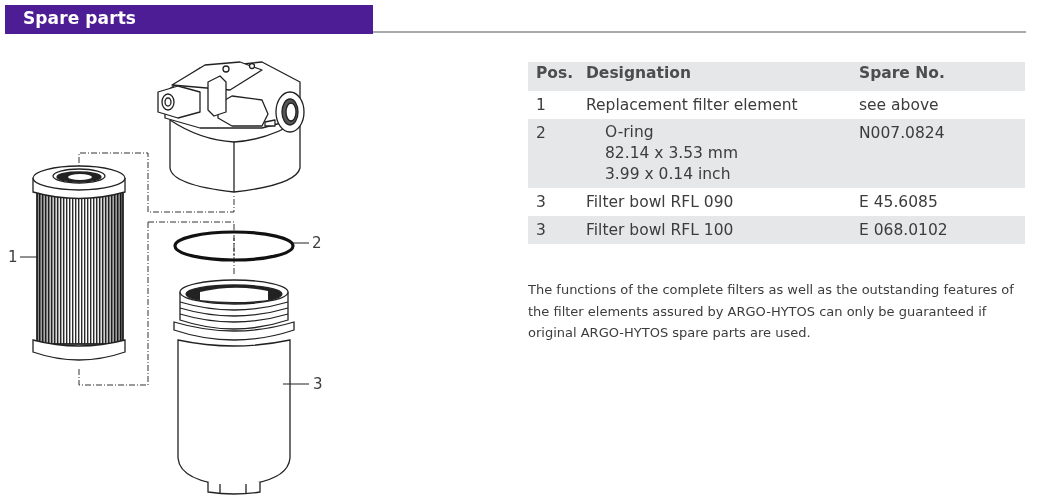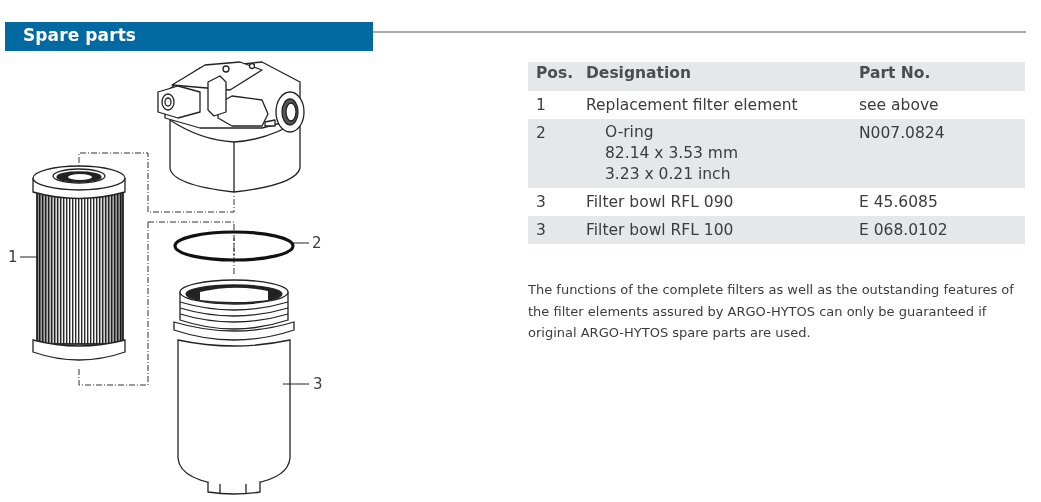--- a/index.html
+++ b/index.html
@@ -1,19 +1,19 @@
 <!DOCTYPE html>
 <html><head>
 <meta charset="utf-8">
 <style>
   * { box-sizing: border-box; margin: 0; padding: 0; }
   html, body { width: 1041px; height: 502px; background: #ffffff; overflow: hidden; }
   body { font-family: "DejaVu Sans", "Liberation Sans", sans-serif; color: #3c3c3c; position: relative; }
 
-  .section-header { position: absolute; left: 5px; top: 22px; width: 368px; height: 29px; background: #0369a1; }
+  .section-header { position: absolute; left: 5px; top: 5px; width: 368px; height: 29px; background: #4c1d95; }
   .section-header .title { position: absolute; left: 18px; top: 3px; color: #ffffff; font-weight: bold; font-size: 17px; letter-spacing: 0.1px; }
   .header-rule { position: absolute; left: 373px; top: 31px; width: 653px; height: 2px; background: #a7a9ac; }
 
   .figure { position: absolute; left: 0; top: 40px; width: 380px; height: 462px; }
 
   .parts-table { position: absolute; left: 528px; top: 62px; width: 497px; border-collapse: collapse; font-size: 15.5px; }
   .parts-table th { text-align: left; font-weight: bold; color: #4d4d4f; height: 29px; padding: 0 0 8px 8px; vertical-align: middle; background: #e6e7e8; }
   .parts-table td { padding: 3px 0 3px 8px; vertical-align: top; line-height: 22px; color: #3c3c3c; }
   .parts-table tr.striped td { background: #e6e7e8; }
   .parts-table .c-pos { width: 50px; }
@@ -112,35 +112,35 @@
 
 <span class="callout" style="left:8px; top:248px;">1</span>
 <span class="callout" style="left:312px; top:234px;">2</span>
 <span class="callout" style="left:313px; top:375px;">3</span>
 
 <table class="parts-table">
   <thead>
     <tr>
       <th class="c-pos">Pos.</th>
       <th class="c-des">Designation</th>
-      <th>Part No.</th>
+      <th>Spare No.</th>
     </tr>
   </thead>
   <tbody>
     <tr>
       <td>1</td>
       <td>Replacement filter element</td>
       <td>see above</td>
     </tr>
     <tr class="striped">
       <td>2</td>
       <td class="multiline">
         <div>O-ring</div>
         <div>82.14 x 3.53 mm</div>
-        <div>3.23 x 0.21 inch</div>
+        <div>3.99 x 0.14 inch</div>
       </td>
       <td>N007.0824</td>
     </tr>
     <tr>
       <td>3</td>
       <td>Filter bowl RFL 090</td>
       <td>E 45.6085</td>
     </tr>
     <tr class="striped">
       <td>3</td>

